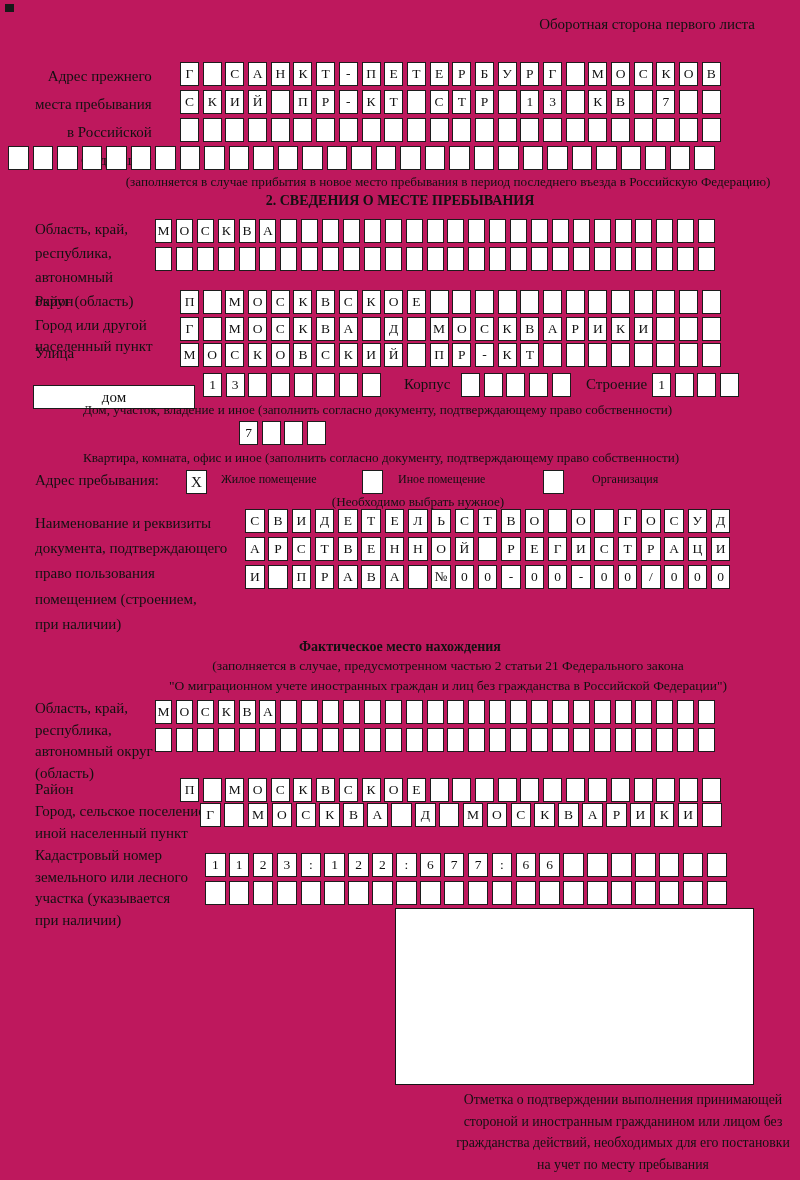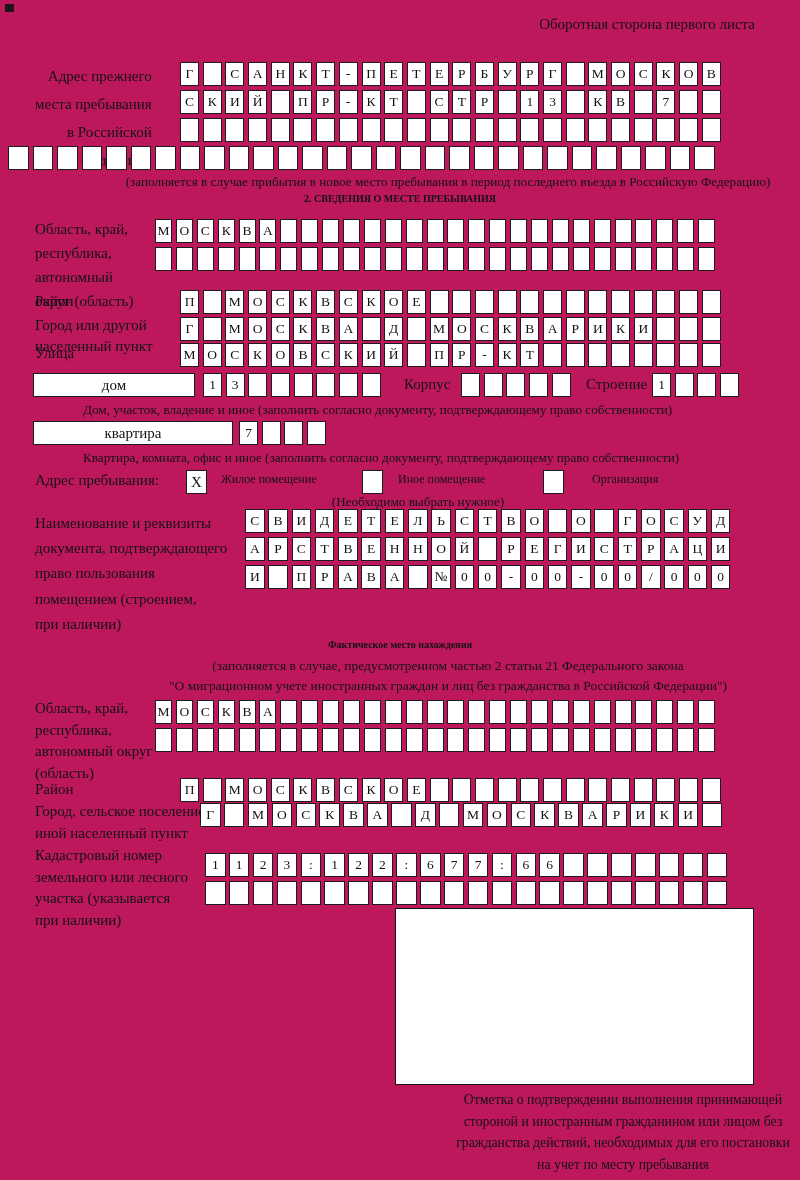--- a/index.html
+++ b/index.html
@@ -3,31 +3,31 @@
 <meta charset="utf-8">
 <style>
   html,body{margin:0;padding:0;background:#fff;}
   .page{position:relative;width:800px;height:1180px;background:#be185d;color:#111;
         font-family:"Liberation Serif","DejaVu Serif",serif;overflow:hidden;}
   .abs{position:absolute;}
   .label{font-size:15px;color:#111;}
   .label div{white-space:nowrap;}
   .caption{font-size:13.2px;color:#111;white-space:nowrap;padding-left:48px;}
   .center{left:0;width:800px;text-align:center;}
-  .title{font-weight:bold;font-size:10px;}
+  .title{font-weight:bold;font-size:14px;}
   .grid{display:flex;}
   .cbox{display:inline-block;box-sizing:content-box;border:1.6px solid #1c1c1c;background:#fff;
         height:22px;text-align:center;font-size:13.5px;line-height:22px;font-family:inherit;}
   .g24 .cbox{width:17px;margin-right:3.7px;}
   .g27 .cbox{width:15px;margin-right:3.9px;}
   .g29 .cbox{width:18.5px;margin-right:4px;}
   .g21 .cbox{width:17.5px;margin-right:3.8px;}
   .g22 .cbox{width:18.5px;margin-right:3.4px;}
   .typebox{border:1.7px solid #1c1c1c;height:22px;line-height:22px;text-align:center;
-           font-size:15px;background:#fff;}
+           font-size:15px;background:#fff;margin-top:12px;}
   .checkbox{display:inline-block;width:19px;height:22px;border:1.7px solid #1c1c1c;
             text-align:center;font-size:15px;line-height:22px;background:#fff;}
   .optlabel{font-size:12px;white-space:nowrap;}
   .stamp-rect{border:1.8px solid #151515;background:#fff;}
   .corner-mark{background:#181818;}
 </style>
 </head>
 <body>
 
 <div class="page">
@@ -328,21 +328,20 @@
     </div>
   <div class="abs label" style="left:586px;top:376px;">Строение</div>
   <div class="abs grid g24" style="left:652px;top:373px;">
       <span class="cbox">1</span>
       <span class="cbox"></span>
       <span class="cbox"></span>
       <span class="cbox"></span>
     </div>
   <div class="abs caption" style="left:35px;top:402px;">Дом, участок, владение и иное (заполнить согласно документу, подтверждающему право собственности)</div>
 
-  <div class="abs typebox" style="left:33px;top:421px;width:198px;">квартира</div>
   <div class="abs grid g24" style="left:239px;top:421px;">
       <span class="cbox">7</span>
       <span class="cbox"></span>
       <span class="cbox"></span>
       <span class="cbox"></span>
     </div>
   <div class="abs caption" style="left:35px;top:450px;">Квартира, комната, офис и иное (заполнить согласно документу, подтверждающему право собственности)</div>
 
   <div class="abs label" style="left:35px;top:472px;">Адрес пребывания:</div>
   <span class="abs checkbox" style="left:186px;top:470px;">X</span>

